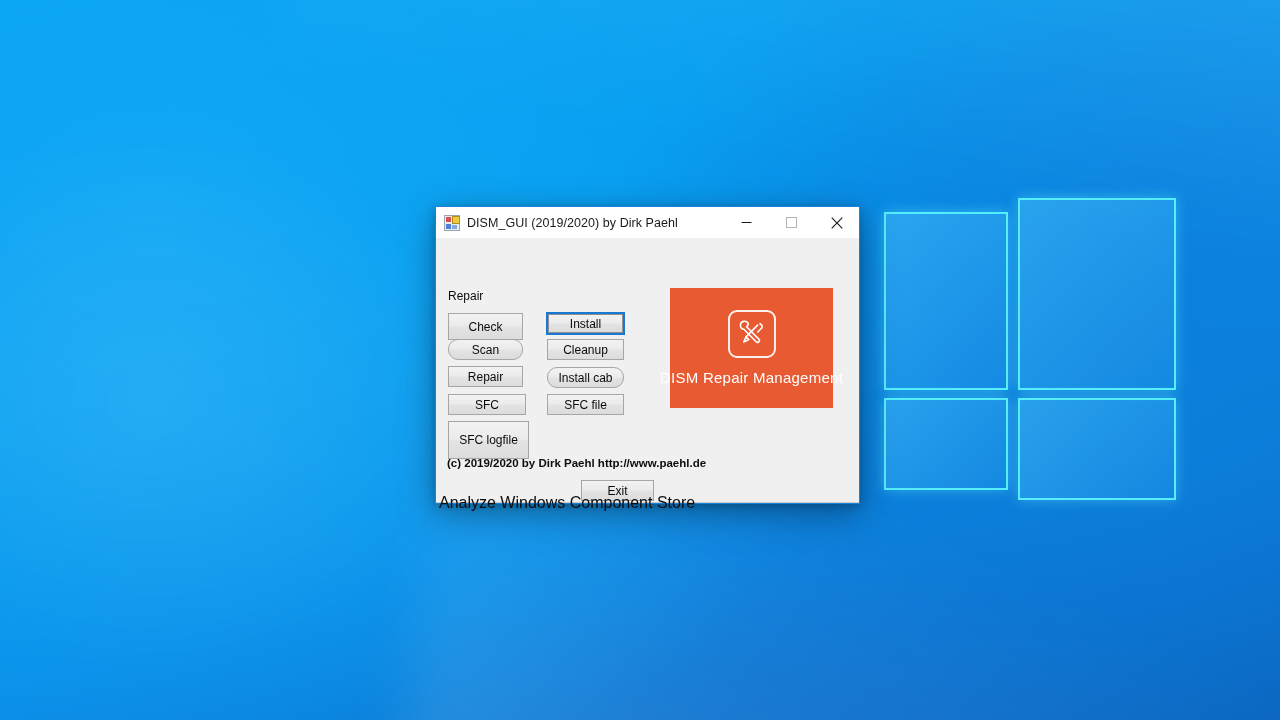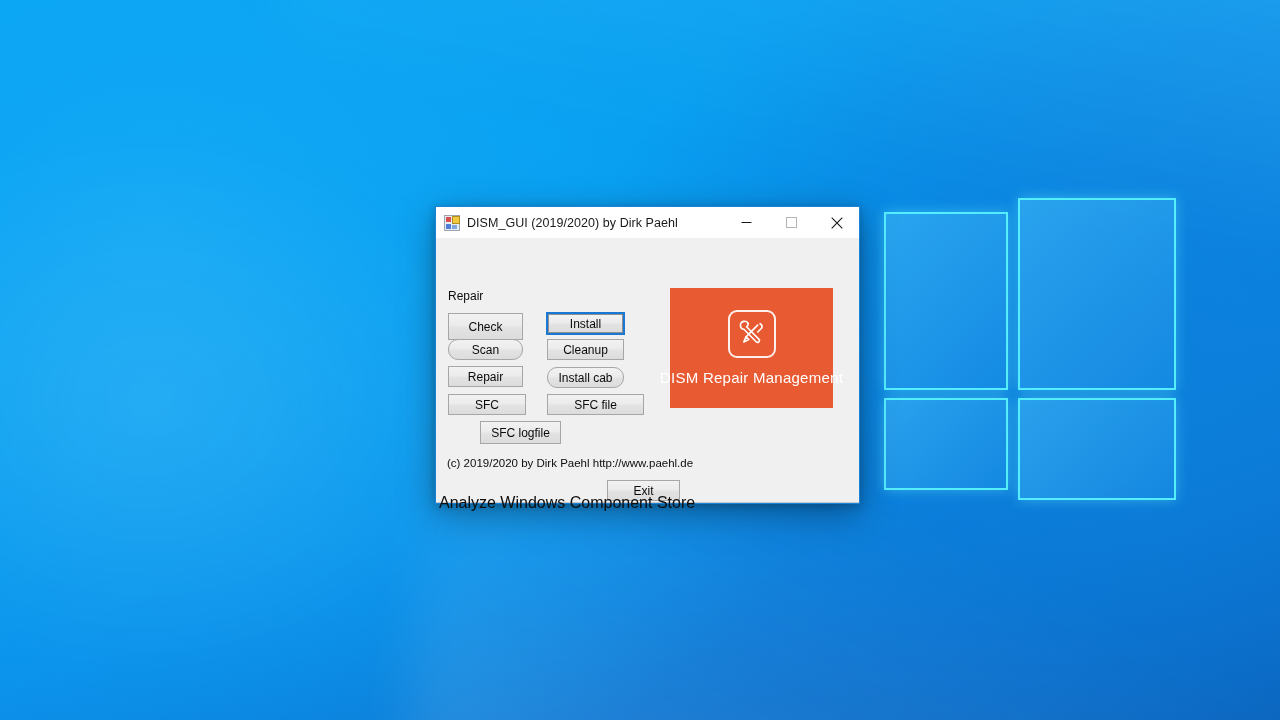--- a/index.html
+++ b/index.html
@@ -193,20 +193,21 @@
   }
 
   
   #copyright {
     position: absolute;
     left: 11px;
     top: 219px;
     font-size: 11.5px;
     color: #0d0d0d;
     white-space: nowrap;
+    font-weight: bold;
   }
 
   #status-sep {
     position: absolute;
     left: 0;
     right: 0;
     top: 264px;
     height: 1px;
     background: #c9c9c9;
   }
@@ -275,46 +276,46 @@
     </div>
 
     <div id="client">
 
       <div id="group-label">Repair</div>
 
       <div class="btn" style="left:12px; top:75px; width:75px; height:27px;">Check</div>
       <div class="btn" style="left:12px; top:101px; width:75px; height:21px;border-radius:10px;">Scan</div>
       <div class="btn" style="left:12px; top:128px; width:75px; height:21px;">Repair</div>
       <div class="btn" style="left:12px; top:156px; width:78px; height:21px;">SFC</div>
-      <div class="btn" style="left:12px; top:183px; width:81px; height:23px;margin-left:32px;">SFC logfile</div>
+      <div class="btn" style="left:12px; top:183px; width:81px; height:38px;">SFC logfile</div>
 
       <div class="btn btn-focus" style="left:112px; top:76px; width:75px; height:19px;">Install</div>
       <div class="btn" style="left:111px; top:101px; width:77px; height:21px;">Cleanup</div>
       <div class="btn" style="left:111px; top:129px; width:77px; height:21px;border-radius:10px;">Install cab</div>
-      <div class="btn" style="left:111px; top:156px; width:97px; height:21px;">SFC file</div>
+      <div class="btn" style="left:111px; top:156px; width:77px; height:21px;">SFC file</div>
 
       <div id="logo-panel">
         <div id="logo-mark">
           <svg width="30" height="30" viewBox="0 0 32 32">
             <g stroke="#ffffff" stroke-width="1.7" fill="none" stroke-linecap="round" stroke-linejoin="round">
 
               <path d="M12.0 5.2 A4.3 4.3 0 1 0 7.4 11.0 L20.4 24.3 A2.0 2.0 0 0 0 23.3 21.5 L10.2 8.3 A4.3 4.3 0 0 0 12.0 5.2 Z"></path>
 
               <path d="M24.6 5.0 A3.6 3.6 0 0 1 26.4 9.6 L22.2 13.9"></path>
               <path d="M22.0 6.6 L9.6 19.0"></path>
               <path d="M9.6 19.0 L7.2 24.6 L12.6 22.0 Z"></path>
             </g>
           </svg>
         </div>
         <div id="logo-caption">DISM Repair Management</div>
       </div>
 
       <div id="copyright">(c) 2019/2020 by Dirk Paehl http://www.paehl.de</div>
 
-      <div class="btn" style="left:145px; top:242px; width:73px; height:21px;margin-left:26px;">Exit</div>
+      <div class="btn" style="left:145px; top:242px; width:73px; height:21px;">Exit</div>
 
       <div id="status-sep"></div>
 
       <div id="status-bar">
         <div id="status-text">Analyze Windows Component Store</div>
       </div>
 
     </div>
   </div>
 </div>

